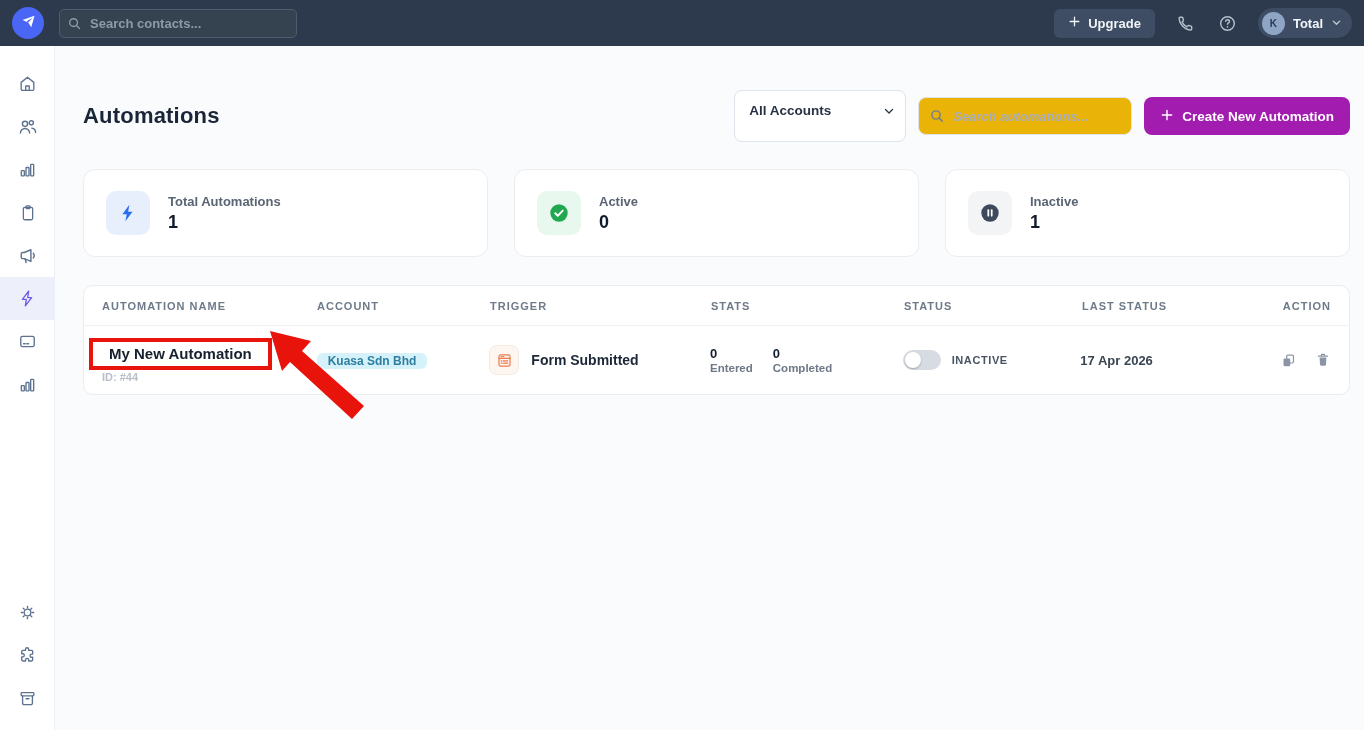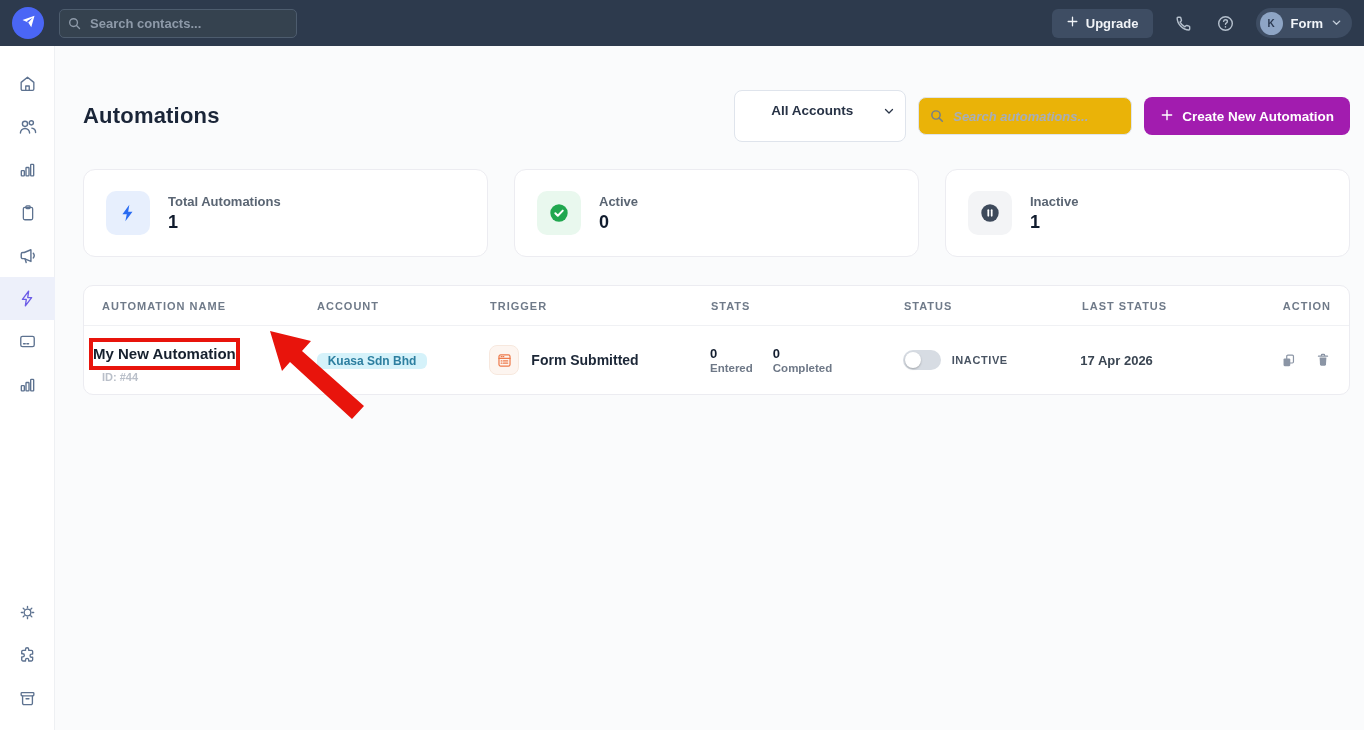--- a/index.html
+++ b/index.html
@@ -27,21 +27,21 @@
   .side-item svg { stroke:#5d7290; }
   .side-item.active { background:#edf0fa; }
   .side-item.active svg { stroke:#6c5ce7; }
 
   
   .main { position:absolute; top:46px; left:55px; width:1309px; height:684px; padding:44px 14px 0 28px; }
   .page-head { display:flex; align-items:center; }
   .page-title { font-size:22px; font-weight:800; color:#1a2538; letter-spacing:.2px; }
   .head-controls { margin-left:auto; display:flex; align-items:center; gap:12px; }
   .select-wrap { position:relative; }
-  .select-wrap select { width:172px; height:52px; appearance:none; -webkit-appearance:none; background:#fff; border:1px solid #dfe4ec; border-radius:8px; font-size:13.5px; font-weight:700; color:#273245; padding:0 30px 12px 14px; outline:none; cursor:pointer; font-family:inherit;text-align:center; }
+  .select-wrap select { width:172px; height:52px; appearance:none; -webkit-appearance:none; background:#fff; border:1px solid #dfe4ec; border-radius:8px; font-size:13.5px; font-weight:700; color:#273245; padding:0 30px 12px 14px; outline:none; cursor:pointer; font-family:inherit; }
   .select-wrap .chev { position:absolute; right:11px; top:13px; pointer-events:none; }
   .auto-search { position:relative; }
   .auto-search input { width:214px; height:38px; background:#eab308; border:1px solid #dfe4ec; border-radius:8px; font-size:13px; font-weight:600; font-style:italic; color:#5a6573; padding:0 10px 0 34px; outline:none; font-family:inherit; }
   .auto-search input::placeholder { color:#a7aeba; }
   .auto-search .mag { position:absolute; left:11px; top:11px; }
   .create-btn { height:38px; background:#a21caf; border:none; border-radius:8px; color:#fff; font-size:13.5px; font-weight:700; display:flex; align-items:center; gap:8px; padding:0 16px; cursor:pointer; font-family:inherit; }
 
   
   .cards { display:flex; gap:26px; margin-top:27px; }
   .card { flex:1; height:88px; background:#fff; border:1px solid #ececf1; border-radius:12px; display:flex; align-items:center; padding:0 22px; gap:18px; }
@@ -53,21 +53,21 @@
   .card-value { font-size:18px; font-weight:800; color:#101b2d; margin-top:3px; }
 
   
   .table { margin-top:28px; background:#fff; border:1px solid #ececf1; border-radius:10px; overflow:hidden; }
   .trow { display:flex; align-items:center; padding:0 18px; }
   .thead { height:40px; border-bottom:1px solid #f0f1f4; }
   .th { font-size:11px; font-weight:700; color:#6f7a89; letter-spacing:1px; }
   .tbody-row { height:68px; }
   .c1{width:215px;} .c2{width:173px;} .c3{width:221px;} .c4{width:193px;} .c5{width:178px;} .c6{width:200px;} .c7{flex:1; display:flex; justify-content:flex-end;}
 
-  .name-box { display:inline-block; border:4px solid #e8140c; padding:3px 0; margin-left:-13px; background:#fff; }
+  .name-box { display:inline-block; border:4px solid #e8140c; padding:3px 16px; margin-left:-13px; background:#fff; }
   .auto-name { font-size:15px; font-weight:800; color:#16202e; white-space:nowrap; }
   .auto-id { font-size:11px; font-weight:600; color:#b9bfc9; margin-top:1px; }
   .acct-badge { display:inline-block; background:#d5f2fa; color:#2d7fa0; font-size:12px; font-weight:700; padding:1px 11px; border-radius:6px; }
   .trigger-cell { display:flex; align-items:center; gap:12px; }
   .trigger-icon { width:30px; height:30px; border-radius:8px; background:#fdf5f0; border:1px solid #f7e8de; display:flex; align-items:center; justify-content:center; }
   .trigger-label { font-size:14px; font-weight:800; color:#1b2636; }
   .stats-cell { display:flex; gap:20px; }
   .stat-val { font-size:13px; font-weight:800; color:#131e30; }
   .stat-lbl { font-size:11.5px; font-weight:600; color:#6e7887; margin-top:1px; }
   .status-cell { display:flex; align-items:center; gap:11px; }
@@ -117,21 +117,21 @@
     </button>
     <button class="icon-btn">
       <svg width="19" height="19" viewBox="0 0 24 24" fill="none">
           <circle cx="12" cy="12" r="8.6" stroke="#b4bfcc" stroke-width="1.8"></circle>
           <path d="M9.6 9.3c.2-1.2 1.2-2 2.4-2 1.4 0 2.4.9 2.4 2.1 0 1-.6 1.5-1.4 2-.7.5-1 .9-1 1.7" stroke="#b4bfcc" stroke-width="1.8" stroke-linecap="round" fill="none"></path>
           <circle cx="12" cy="16.3" r="1" fill="#b4bfcc"></circle>
         </svg>
     </button>
     <button class="user-chip">
       <span class="avatar">K</span>
-      <span class="user-name">Form</span>
+      <span class="user-name">Total</span>
       <span>
         <svg width="11" height="11" viewBox="0 0 24 24" fill="none" stroke="#c3cdd9" stroke-width="3" stroke-linecap="round" stroke-linejoin="round">
             <path d="m5 9 7 7 7-7"></path>
           </svg>
       </span>
     </button>
   </div>
 </div>
 
 <div class="sidebar">

